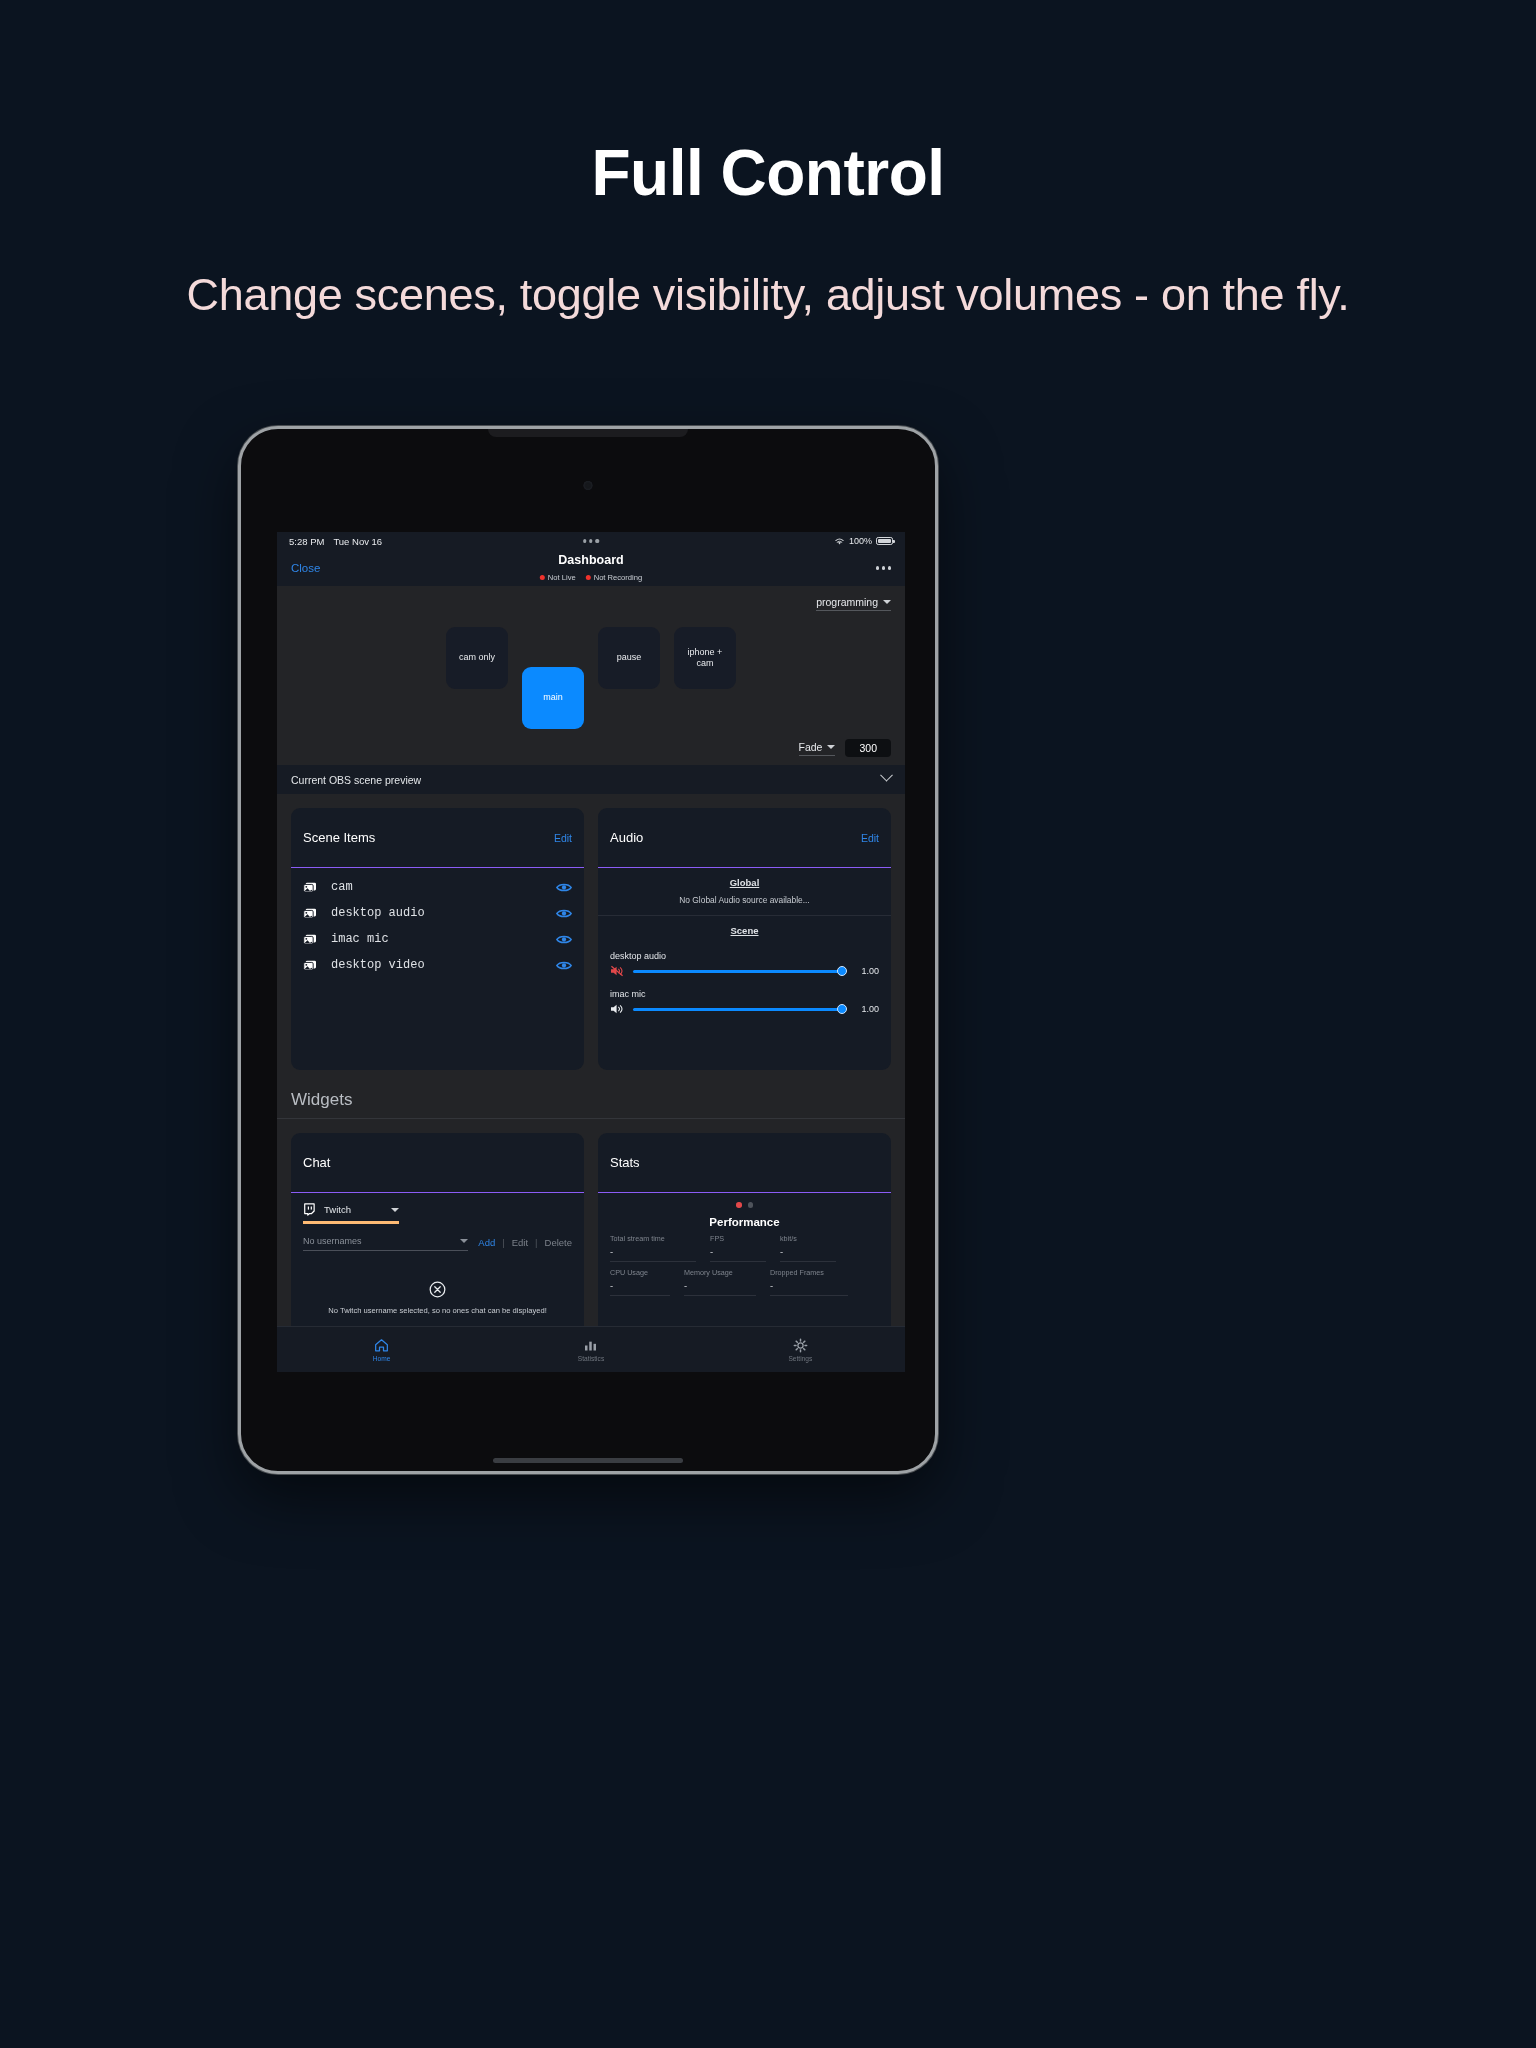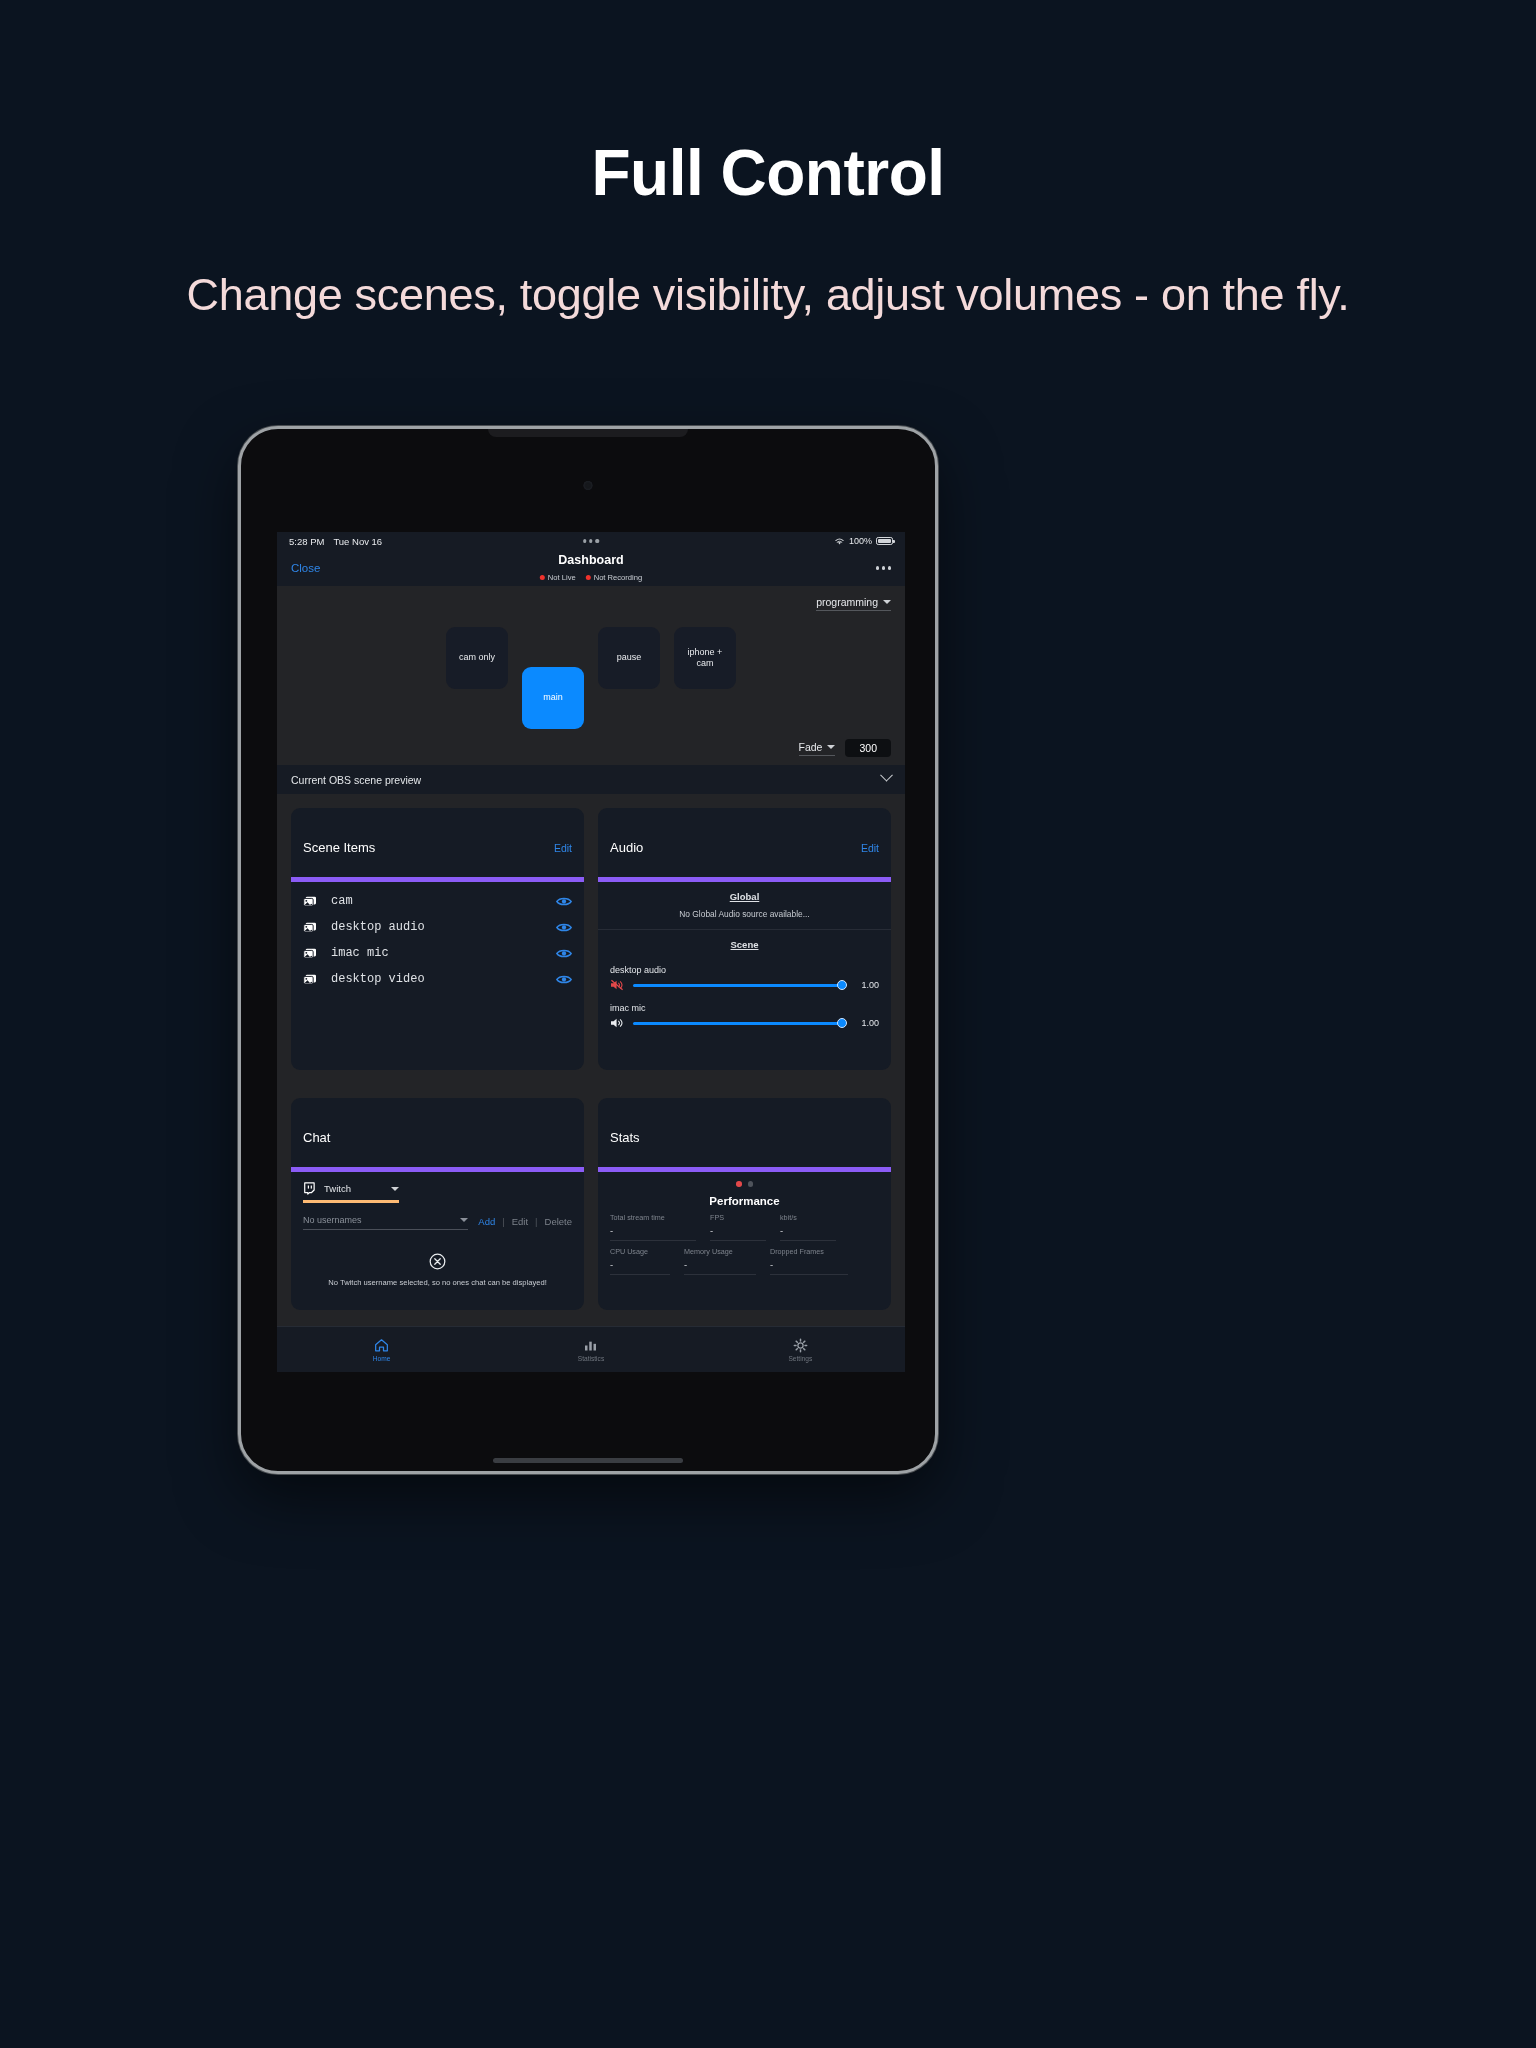--- a/index.html
+++ b/index.html
@@ -147,22 +147,21 @@
   
   .body-area { background:#232427; flex:1; overflow:hidden; }
 
   .panel-row { display:flex; gap:14px; padding:14px; }
   .panel {
     flex:1; background:#151b25; border-radius:9px; overflow:hidden;
     display:flex; flex-direction:column;
   }
   .panel-head {
     display:flex; align-items:center; padding:22px 12px;
-    border-bottom:5px solid #8b5cf6;
-    margin-top:10px;
+    border-bottom:1px solid #8b5cf6;
   }
   .panel-title { color:#fff; font-size:13px; }
   .panel-edit { margin-left:auto; color:#2f86e8; font-size:10.5px; }
 
   .si-list { padding:6px 0; }
   .si-row { display:flex; align-items:center; padding:6px 12px; gap:14px; }
   .si-icon { width:14px; height:12px; flex:none; }
   .si-label { color:#dfe2e6; font-size:12px;font-family:Liberation Mono, monospace; }
   .si-eye { margin-left:auto; width:16px; height:11px; }
 
@@ -429,20 +428,21 @@
               <div class="slider">
                 <div class="slider-track"></div>
                 <div class="slider-knob"></div>
               </div>
               <span class="aud-val">1.00</span>
             </div>
           </div>
         </div>
       </div>
 
+      <div class="widgets-head">Widgets</div>
 
       <div class="panel-row" style="height:240px">
 
         <div class="panel">
           <div class="panel-head">
             <div class="panel-title">Chat</div>
           </div>
           <div class="chat-body">
             <div class="chat-platform">
               <svg class="tw-icon" viewBox="0 0 14 15">

